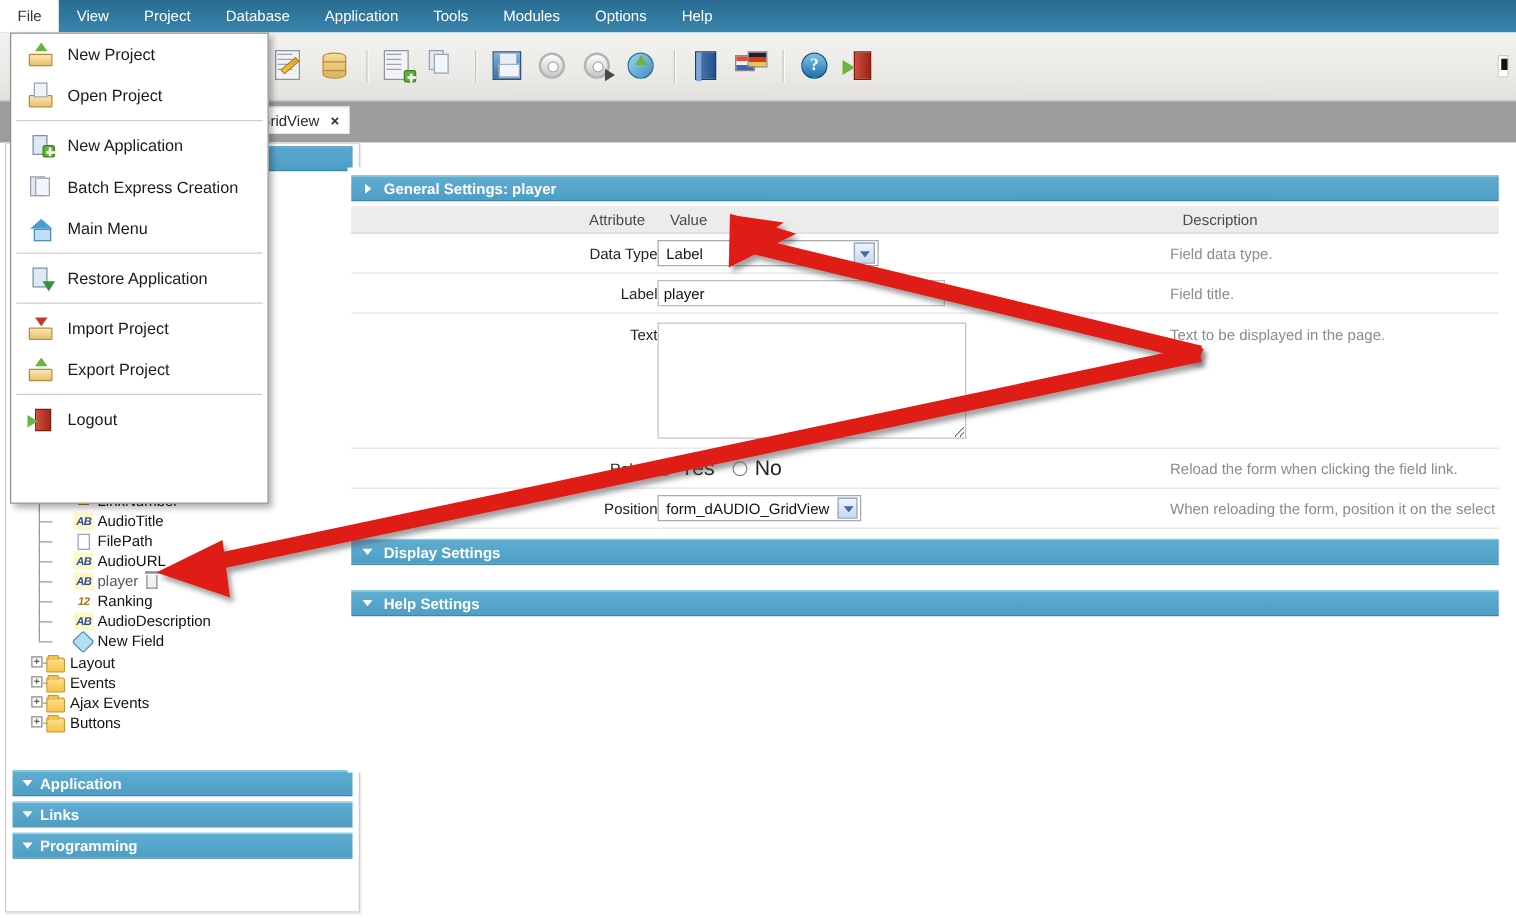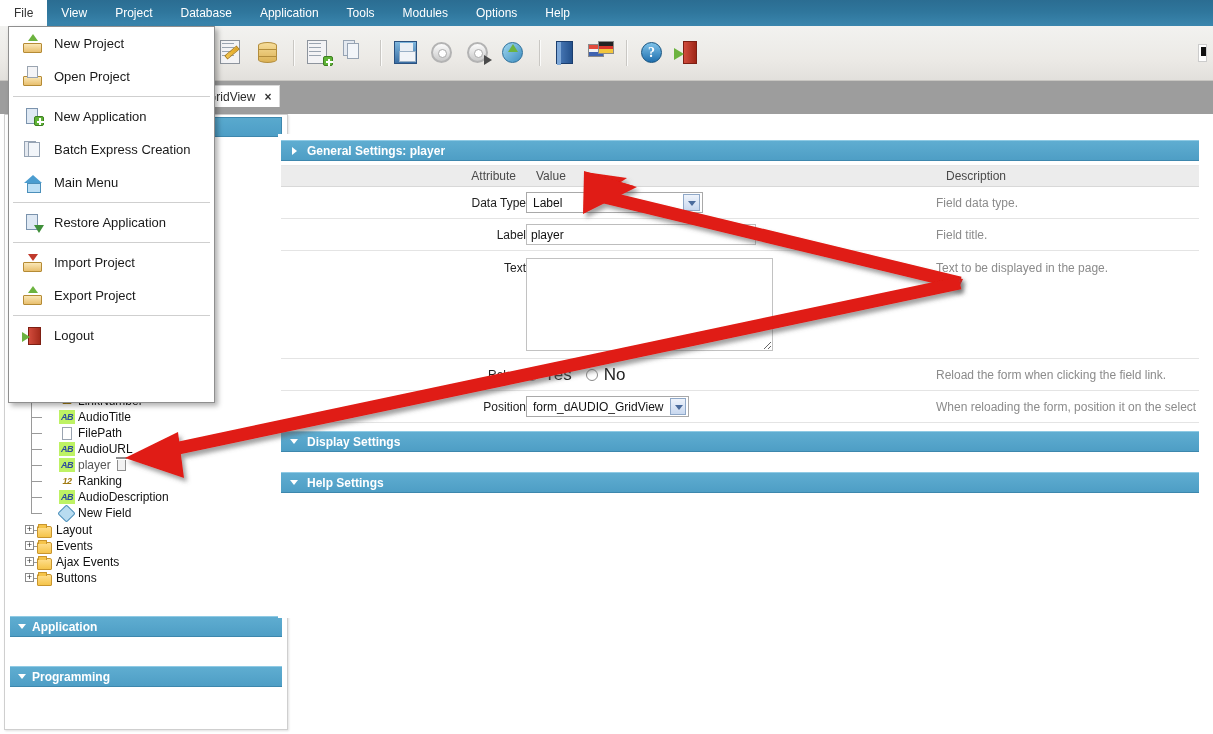--- a/index.html
+++ b/index.html
@@ -105,21 +105,21 @@
   .tguide.lvl1::before {
     content: ""; position: absolute; left: 19px; top: 8px; width: 5px; height: 1px; background: #9a9a9a;
   }
 
   .ficon {
     display: inline-block; width: 16px; height: 14px; margin-right: 3px;
     flex: 0 0 16px; position: relative;
   }
   
   .ico-ab {
-    background: #bef264; border: 0; color: #2c4a9e; font-size: 9px;
+    background: #fef9c3; border: 0; color: #2c4a9e; font-size: 9px;
     font-weight: bold; font-style: italic; text-align: center; line-height: 14px;
     letter-spacing: -0.5px;
   }
   
   .ico-12 {
     background: #ffffff; color: #a07a10; font-size: 9px;
     font-weight: bold; font-style: italic; text-align: center; line-height: 14px;
     letter-spacing: -0.5px;
   }
   
@@ -615,20 +615,24 @@
         <span class="ficon">
             <span class="ico-folder" style="position:absolute;top:2px"></span>
           </span>
         <span class="tlabel">Buttons</span>
       </div>
     </div>
 
     <div class="acc" style="top:501px">
       <span class="caret"></span>
       <span>Application</span>
+    </div>
+    <div class="acc" style="top:526px">
+      <span class="caret"></span>
+      <span>Links</span>
     </div>
     <div class="acc" style="top:551px">
       <span class="caret"></span>
       <span>Programming</span>
     </div>
   </div>
 
   <div class="main">
 
     <div class="panel-head" style="top:6px">

